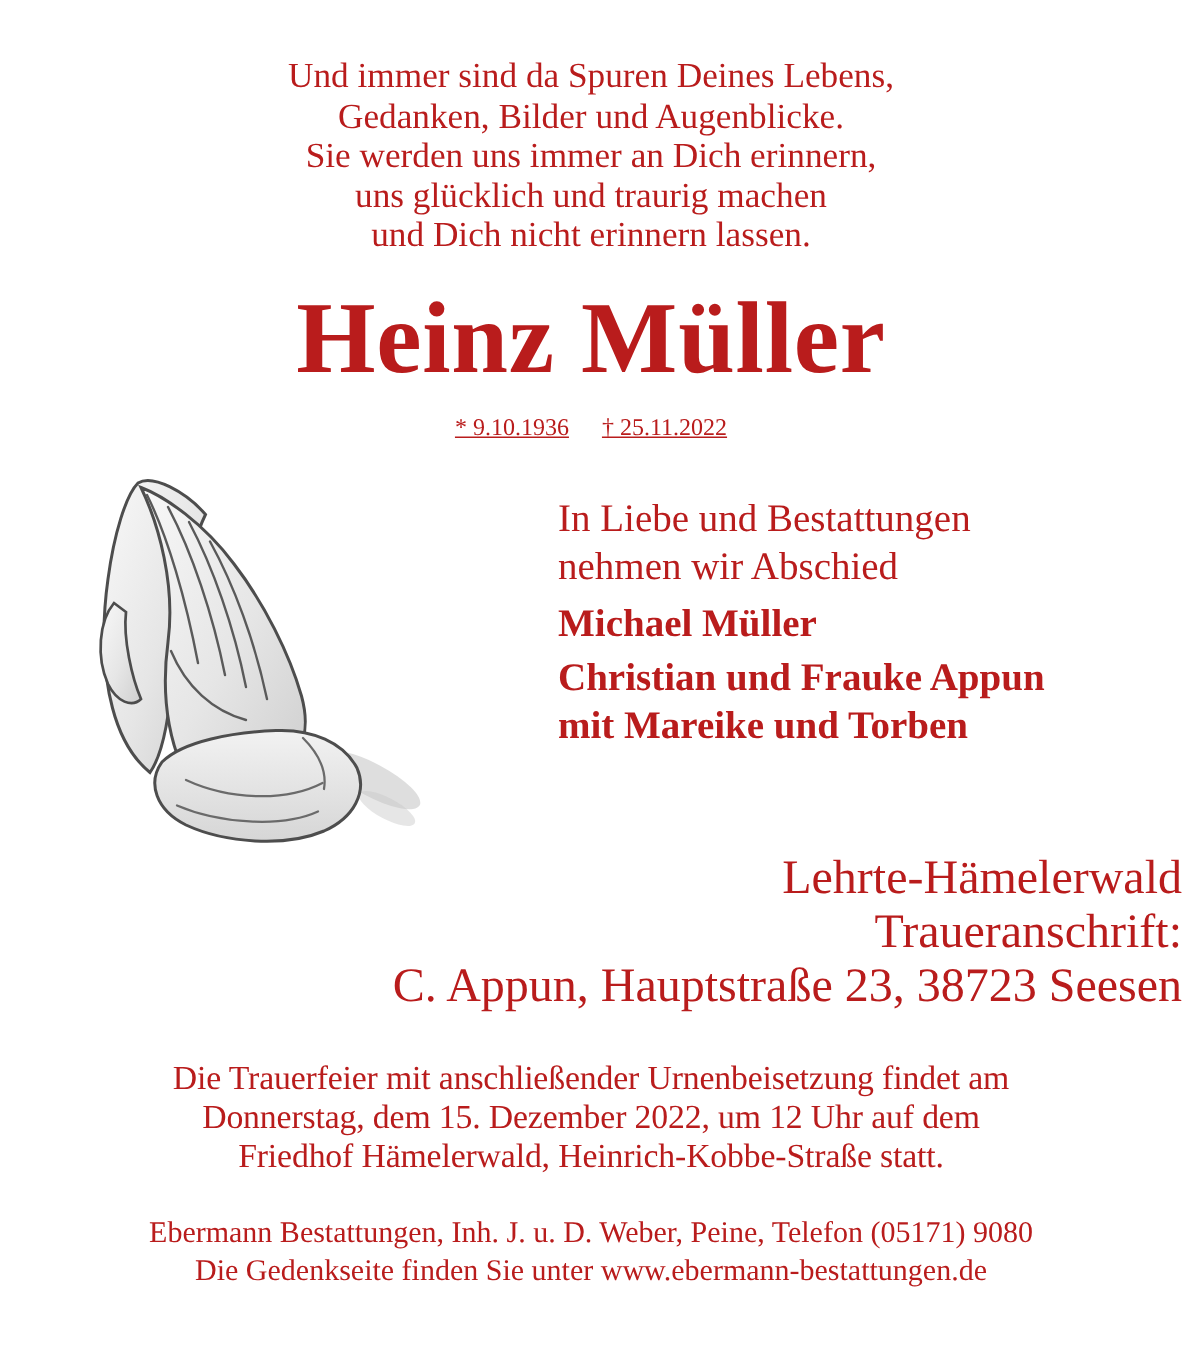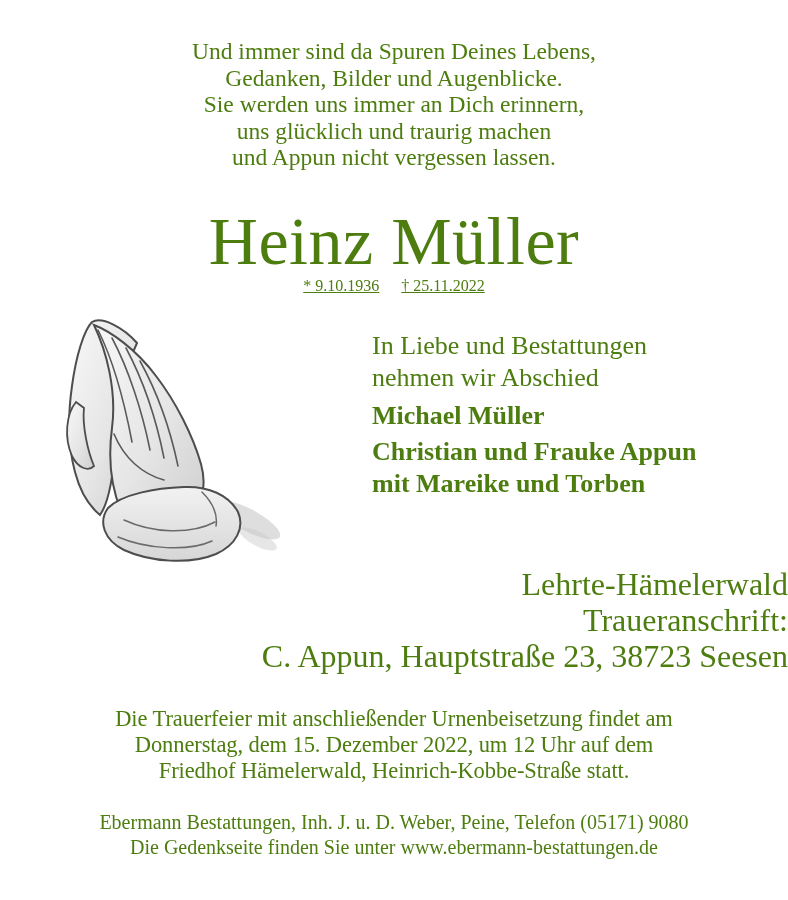--- a/index.html
+++ b/index.html
@@ -2,35 +2,35 @@
 <html lang="de"><head>
 <meta charset="utf-8">
 <style>
   html, body { margin: 0; padding: 0; background: #ffffff; }
   .page {
     position: relative;
     width: 788px;
     height: 900px;
     margin: 0 auto;
     background: #ffffff;
-    color: #4d7c0f;
+    color: #b91c1c;
     font-family: "Liberation Serif", "DejaVu Serif", serif;
     overflow: hidden;
   }
   .centered { position: absolute; left: 0; right: 0; text-align: center; }
 
   
   .verse { top: 38px; font-size: 23.5px; line-height: 26.5px; }
 
   
   .name {
-    top: 204px;
+    top: 188px;
     font-size: 68px;
     line-height: 74px;
-    font-weight: normal;
+    font-weight: bold;
     letter-spacing: 0.5px;
   }
 
   
   .dates { top: 272px; font-size: 16px; line-height: 28px; text-decoration: underline; }
   .dates .death { margin-left: 22px; }
 
   
   .hands { position: absolute; top: 316px; left: 52px; width: 238px; height: 258px; }
 
@@ -60,21 +60,21 @@
 </head>
 <body>
 
 <div class="page">
 
   <div class="centered verse">
     <div>Und immer sind da Spuren Deines Lebens,</div>
     <div>Gedanken, Bilder und Augenblicke.</div>
     <div>Sie werden uns immer an Dich erinnern,</div>
     <div>uns glücklich und traurig machen</div>
-    <div>und Appun nicht vergessen lassen.</div>
+    <div>und Dich nicht erinnern lassen.</div>
   </div>
 
   <div class="centered name">Heinz Müller</div>
 
   <div class="centered dates">
     <span class="birth">* 9.10.1936</span><span class="death">† 25.11.2022</span>
   </div>
 
   <div class="hands">
     <svg viewBox="0 0 238 258" width="238" height="258" aria-hidden="true">

